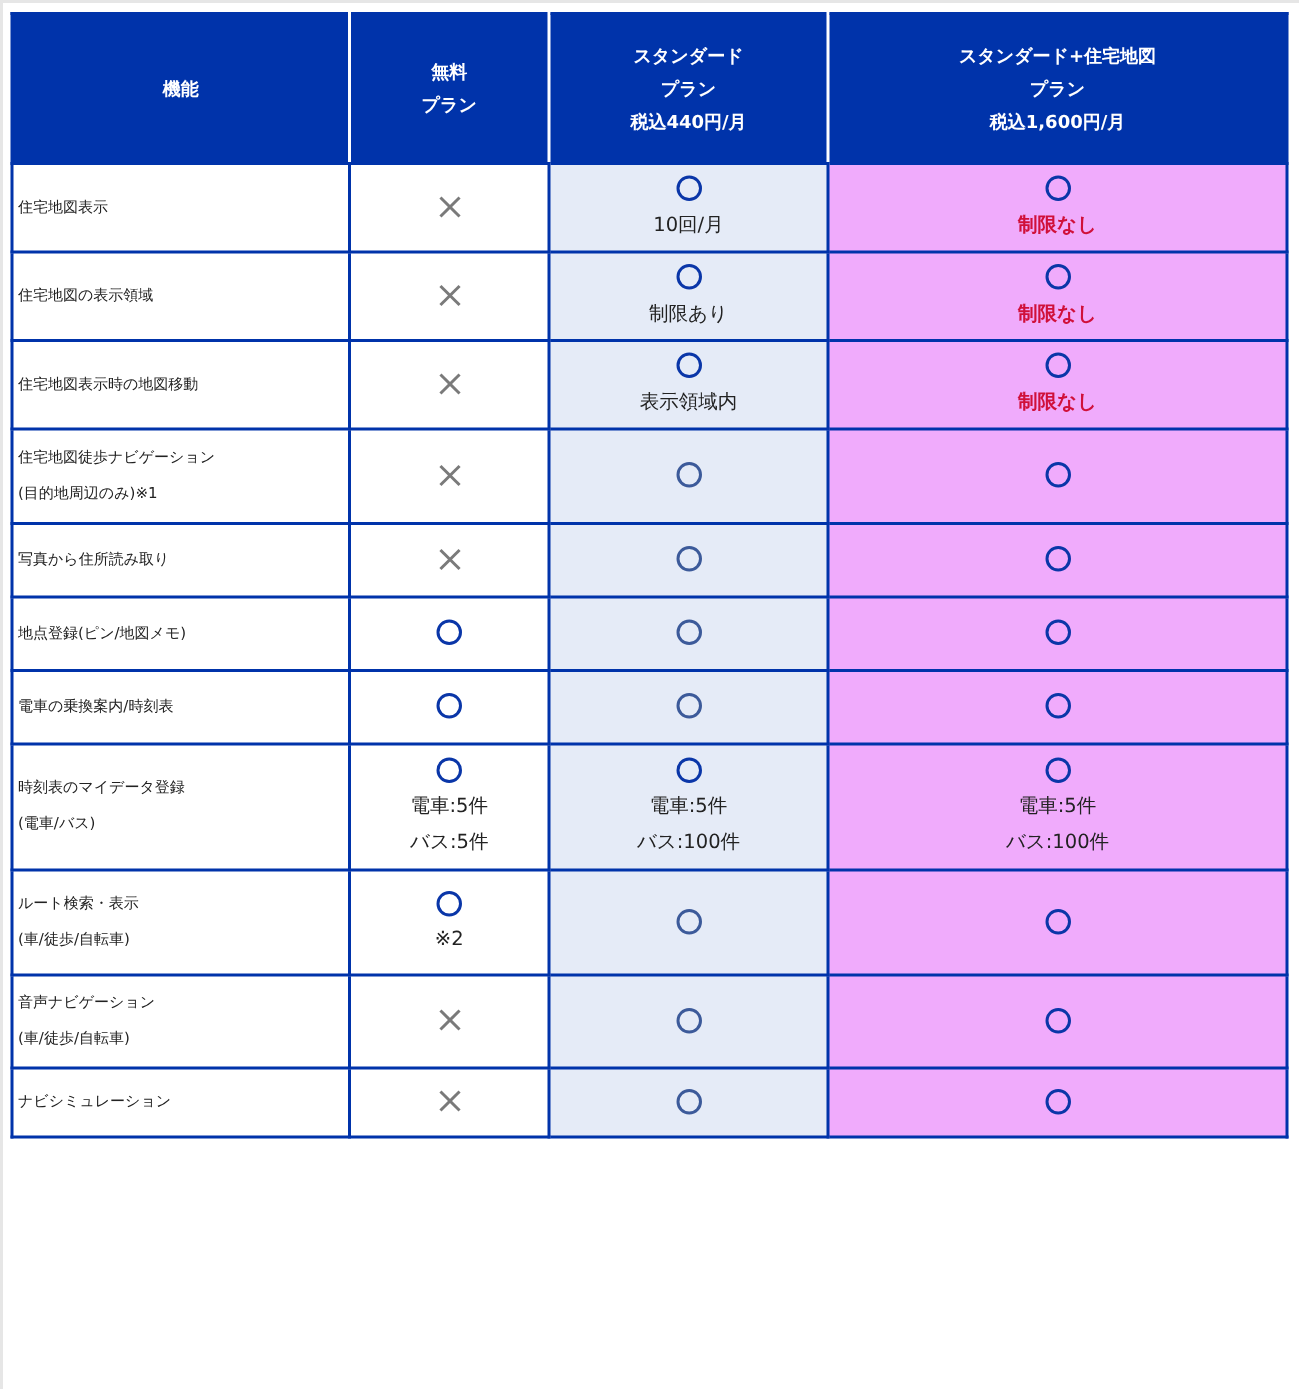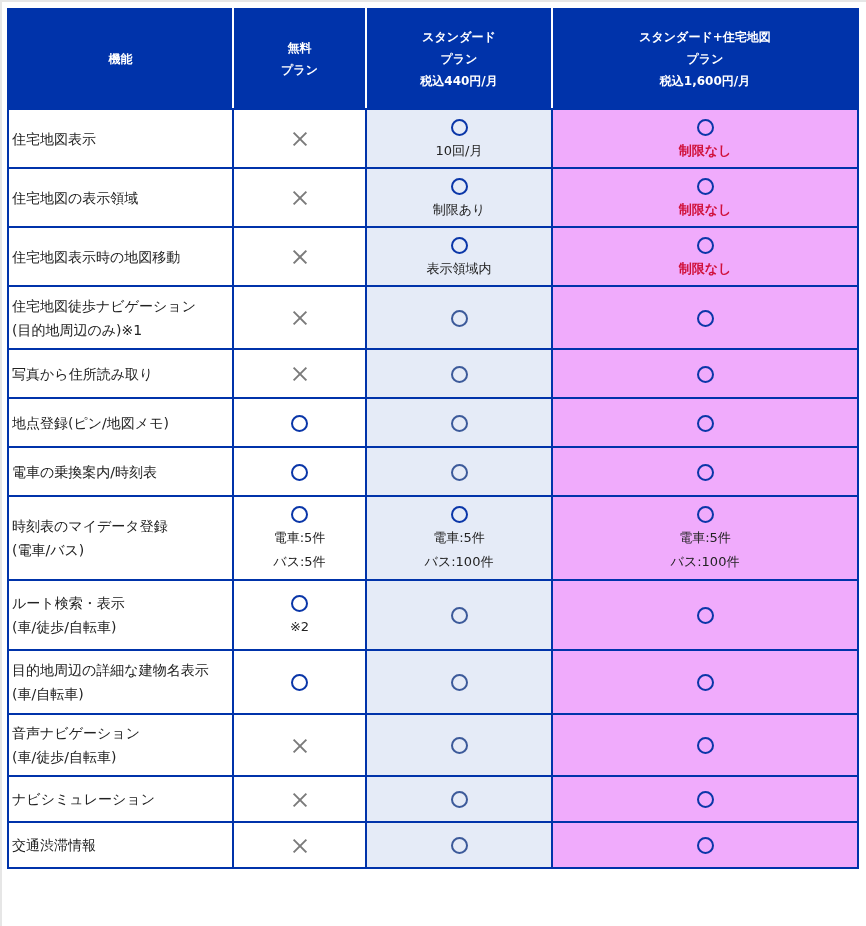--- a/index.html
+++ b/index.html
@@ -24,21 +24,21 @@
     vertical-align: middle;
   }
   table.cmp th {
     background: #0033aa; color: #ffffff; font-weight: bold; font-size: 12px;
     text-align: center; line-height: 22px; height: 98px;
     border-left-color: #ffffff; border-right-color: #ffffff;
   }
   table.cmp th:first-child { border-left-color: #0033aa; }
   table.cmp th:last-child { border-right-color: #0033aa; }
   table.cmp td.feat {
-    background: #ffffff; color: #222222; font-size: 14px; line-height: 24px;
+    background: #ffffff; color: #222222; font-size: 10px; line-height: 24px;
     padding-left: 3px; text-align: left;
   }
   table.cmp td.c { text-align: center; font-size: 13px; color: #222; line-height: 24px; }
   td.free { background: #ffffff; }
   td.std { background: #e5ebf7; }
   td.plus { background: #f0abfc; }
   .mark-o {
     display: inline-block; width: 13px; height: 13px; border-radius: 50%;
     border: 2.5px solid #0a36a8; box-sizing: content-box; vertical-align: middle;
   }
@@ -225,67 +225,38 @@
           <span class="mline"><span class="mark-o"></span></span>
           <span class="note">※2</span>
         </td>
         <td class="c std">
           <span class="mline"><span class="mark-o soft"></span></span>
         </td>
         <td class="c plus">
           <span class="mline"><span class="mark-o"></span></span>
         </td>
       </tr>
-      <tr style="height: 64px;">
-        <td class="feat">
-          <span class="mline">目的地周辺の詳細な建物名表示</span>
-          <span class="mline">(車/自転車)</span>
-        </td>
-        <td class="c free">
-          <span class="mline"><span class="mark-o"></span></span>
-        </td>
-        <td class="c std">
-          <span class="mline"><span class="mark-o soft"></span></span>
-        </td>
-        <td class="c plus">
-          <span class="mline"><span class="mark-o"></span></span>
-        </td>
-      </tr>
       <tr style="height: 62px;">
         <td class="feat">
           <span class="mline">音声ナビゲーション</span>
           <span class="mline">(車/徒歩/自転車)</span>
         </td>
         <td class="c free">
           <span class="mline"><span class="mark-x"></span></span>
         </td>
         <td class="c std">
           <span class="mline"><span class="mark-o soft"></span></span>
         </td>
         <td class="c plus">
           <span class="mline"><span class="mark-o"></span></span>
         </td>
       </tr>
       <tr style="height: 46px;">
         <td class="feat">
           <span class="mline">ナビシミュレーション</span>
-        </td>
-        <td class="c free">
-          <span class="mline"><span class="mark-x"></span></span>
-        </td>
-        <td class="c std">
-          <span class="mline"><span class="mark-o soft"></span></span>
-        </td>
-        <td class="c plus">
-          <span class="mline"><span class="mark-o"></span></span>
-        </td>
-      </tr>
-      <tr style="height: 46px;">
-        <td class="feat">
-          <span class="mline">交通渋滞情報</span>
         </td>
         <td class="c free">
           <span class="mline"><span class="mark-x"></span></span>
         </td>
         <td class="c std">
           <span class="mline"><span class="mark-o soft"></span></span>
         </td>
         <td class="c plus">
           <span class="mline"><span class="mark-o"></span></span>
         </td>

